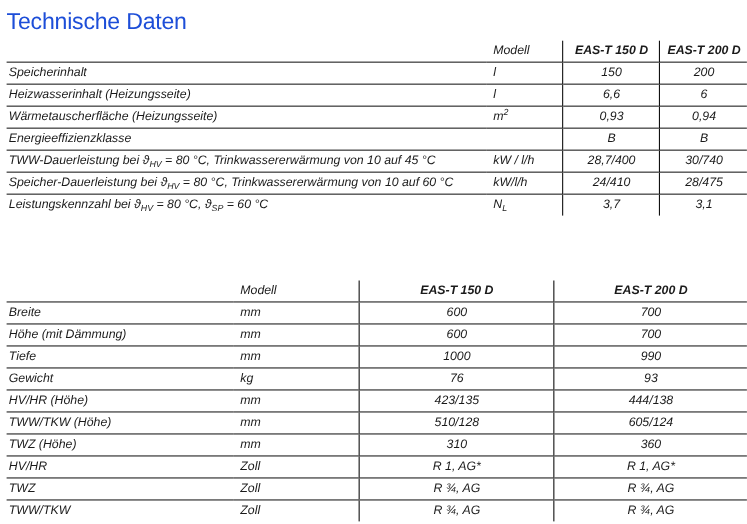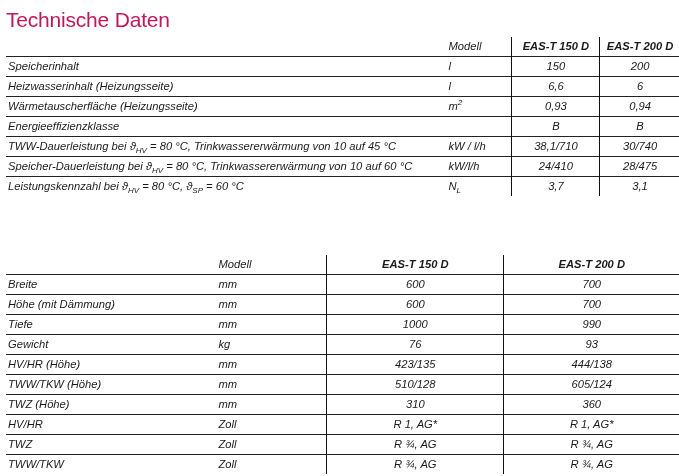--- a/index.html
+++ b/index.html
@@ -1,18 +1,18 @@
 <!DOCTYPE html>
 <html><head>
 <meta charset="utf-8">
 <style>
   html, body { margin:0; padding:0; background:#ffffff; }
   body { width:679px; height:476px; position:relative; overflow:hidden;
          font-family:"Liberation Sans", "DejaVu Sans", sans-serif; color:#1a1a1a; }
-  .title { position:absolute; left:6px; top:8px; font-size:21px; color:#be185d; letter-spacing:-0.2px; }
+  .title { position:absolute; left:6px; top:8px; font-size:21px; color:#1d4ed8; letter-spacing:-0.2px; }
 
   table { position:absolute; border-collapse:collapse; font-size:11.2px;font-style:italic; }
   td, th { padding:0 0 0 1px; height:19px; line-height:19px; white-space:nowrap; font-weight:normal; }
   .t1 { left:6px; top:37px; width:673px; }
   .t1 td.lbl { width:440px; padding-left:2px; }
   .t1 td.unit { width:67px; padding-left:6px; }
   .t1 td.v1, .t1 th.v1 { width:90px; text-align:center; border-left:1px solid #111; }
   .t1 td.v2, .t1 th.v2 { width:80px; text-align:center; border-left:1px solid #111; }
   .t1 tr.body td { border-top:1.5px solid #222; }
   .t1 tr.last td { border-bottom:1.5px solid #222; }
@@ -63,21 +63,21 @@
   </tr>
   <tr class="body">
     <td class="lbl">Energieeffizienzklasse</td>
     <td class="unit"></td>
     <td class="v1">B</td>
     <td class="v2">B</td>
   </tr>
   <tr class="body">
     <td class="lbl">TWW-Dauerleistung bei ϑ<sub>HV</sub> = 80 °C, Trinkwassererwärmung von 10 auf 45 °C</td>
     <td class="unit">kW / l/h</td>
-    <td class="v1">38,1/710</td>
+    <td class="v1">28,7/400</td>
     <td class="v2">30/740</td>
   </tr>
   <tr class="body">
     <td class="lbl">Speicher-Dauerleistung bei ϑ<sub>HV</sub> = 80 °C, Trinkwassererwärmung von 10 auf 60 °C</td>
     <td class="unit">kW/l/h</td>
     <td class="v1">24/410</td>
     <td class="v2">28/475</td>
   </tr>
   <tr class="body">
     <td class="lbl">Leistungskennzahl bei ϑ<sub>HV</sub> = 80 °C, ϑ<sub>SP</sub> = 60 °C</td>

